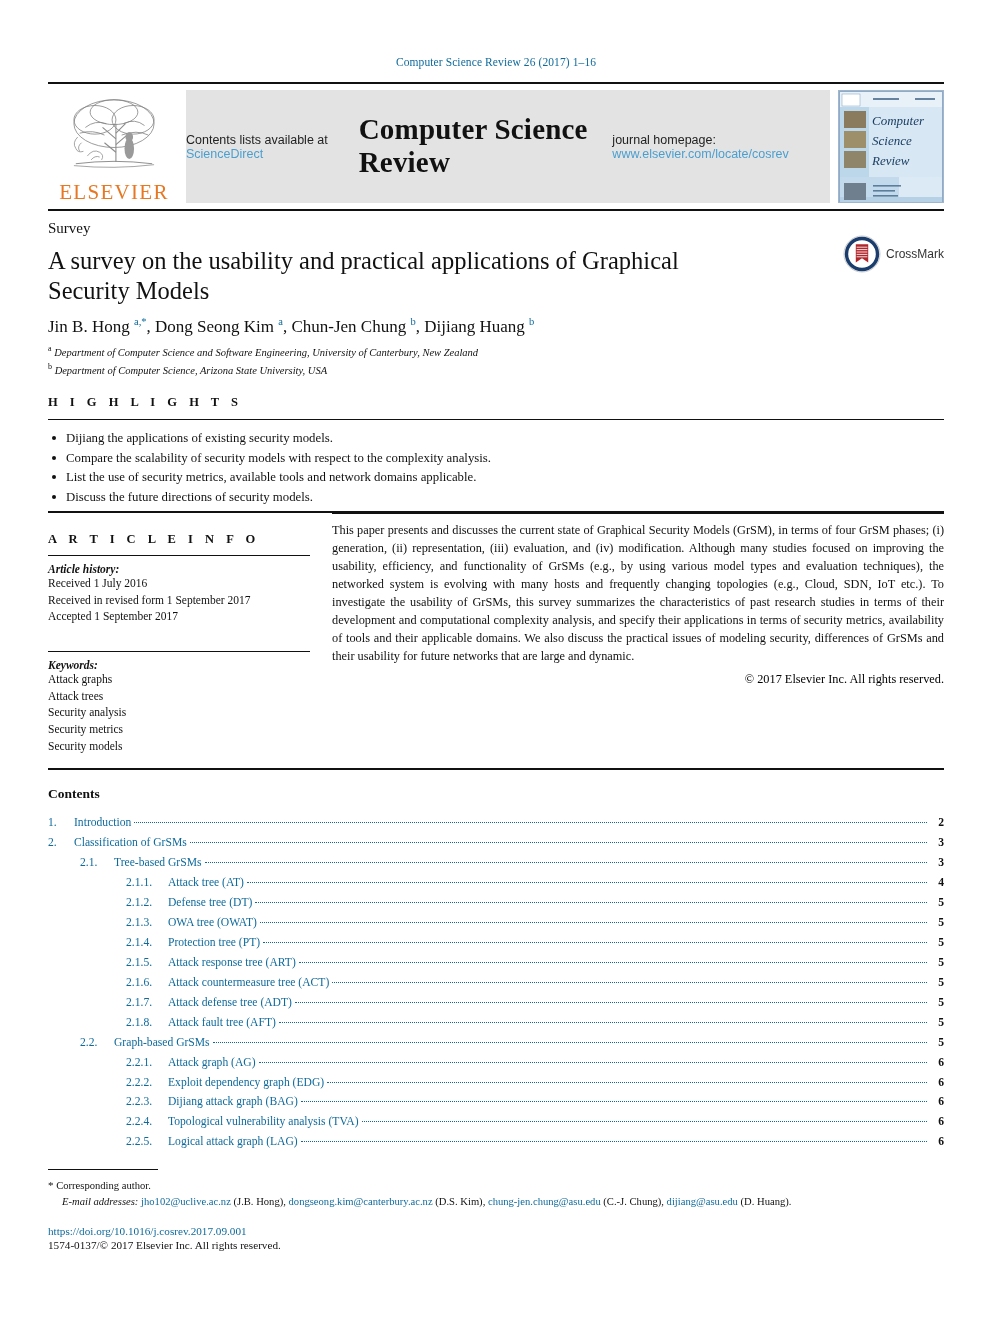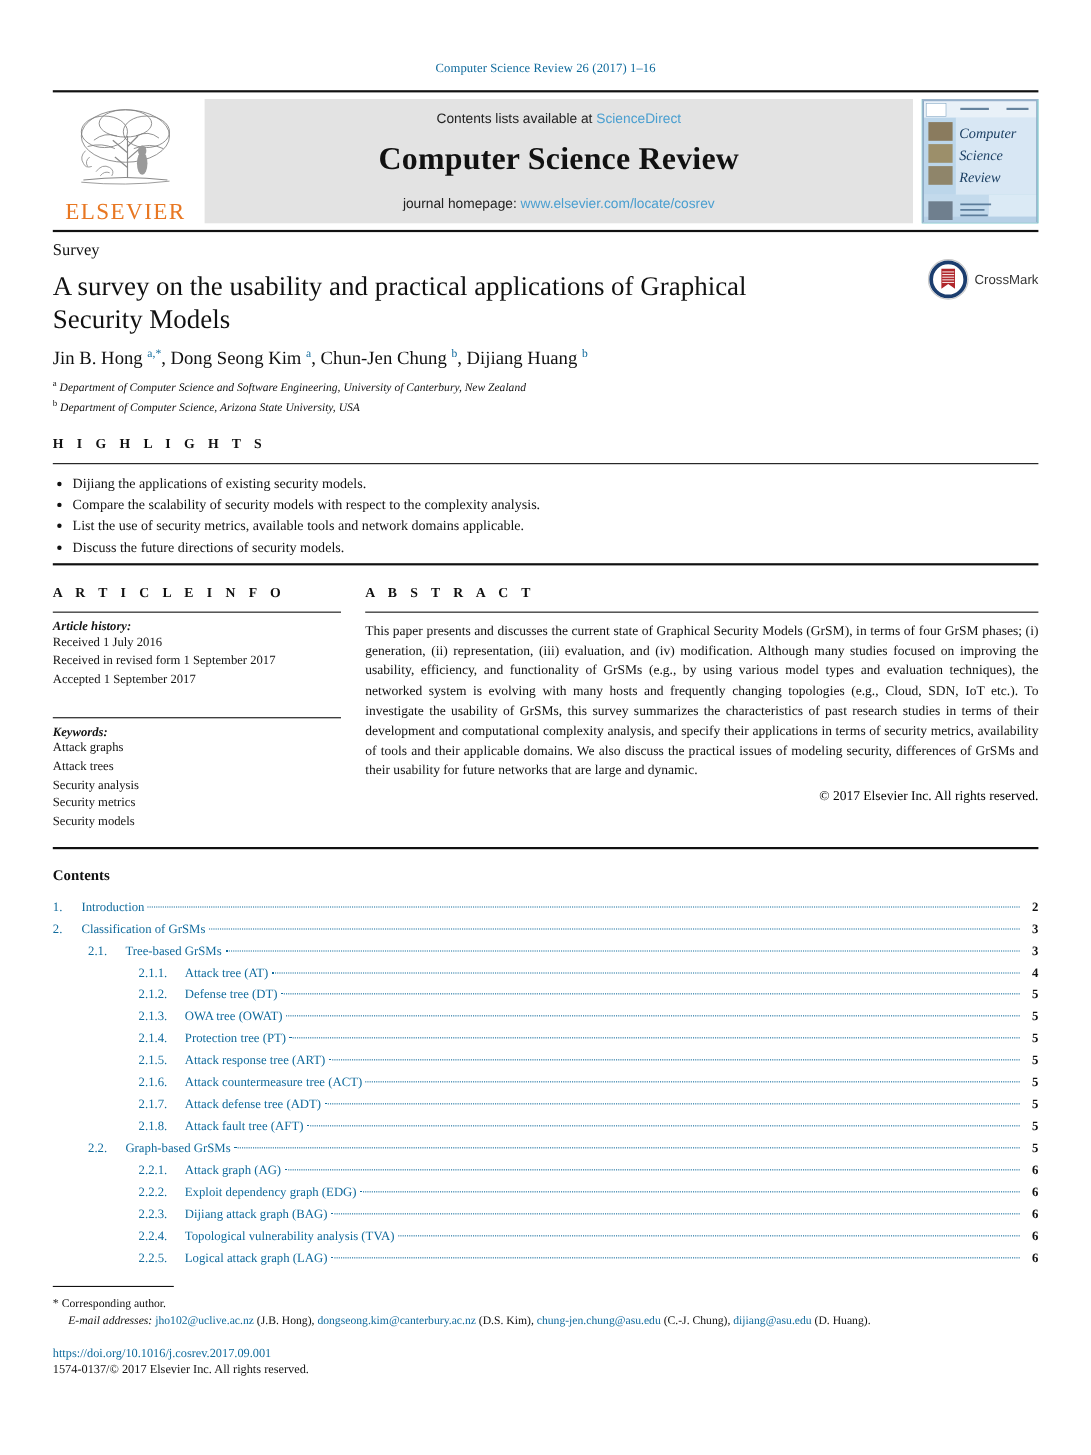--- a/index.html
+++ b/index.html
@@ -40,21 +40,21 @@
   .elsevier-word {
     font-family:"Liberation Serif", serif;
     color:#E87722;
     font-size:21px;
     letter-spacing:1.3px;
     margin-top:1px;
   }
   .journal-band {
     flex:1 1 auto;
     background:#e3e3e3;
-    display:flex; flex-direction:column;
+    display:flex; flex-direction:row;
     align-items:center; justify-content:center;
     gap:2px;
     margin:6px 8px 6px 6px;
   }
   .band-line1 { font-family:"Liberation Sans", sans-serif; font-size:12.5px; color:#222; }
   .band-line1 a { color:#4a9fd0; text-decoration:none; }
   .band-title {
     font-family:"Liberation Serif", serif;
     font-size:29px;
     color:#111;
@@ -352,23 +352,20 @@
           <div class="info-line">Attack graphs</div>
           <div class="info-line">Attack trees</div>
           <div class="info-line">Security analysis</div>
           <div class="info-line">Security metrics</div>
           <div class="info-line">Security models</div>
         </div>
       </div>
     </div>
 
     <div class="col-abs">
-      <div class="colhead">
-        <span class="sec-label">A B S T R A C T</span>
-      </div>
       <div class="rule-col"></div>
       <div class="abs-body">This paper presents and discusses the current state of Graphical Security Models (GrSM), in terms of four GrSM phases; (i) generation, (ii) representation, (iii) evaluation, and (iv) modification. Although many studies focused on improving the usability, efficiency, and functionality of GrSMs (e.g., by using various model types and evaluation techniques), the networked system is evolving with many hosts and frequently changing topologies (e.g., Cloud, SDN, IoT etc.). To investigate the usability of GrSMs, this survey summarizes the characteristics of past research studies in terms of their development and computational complexity analysis, and specify their applications in terms of security metrics, availability of tools and their applicable domains. We also discuss the practical issues of modeling security, differences of GrSMs and their usability for future networks that are large and dynamic.</div>
       <div class="copyright">© 2017 Elsevier Inc. All rights reserved.</div>
     </div>
   </div>
 
   <div class="rule-thick" style="margin-top:14px;"></div>
 
   <div class="contents">
     <div class="contents-title">Contents</div>

